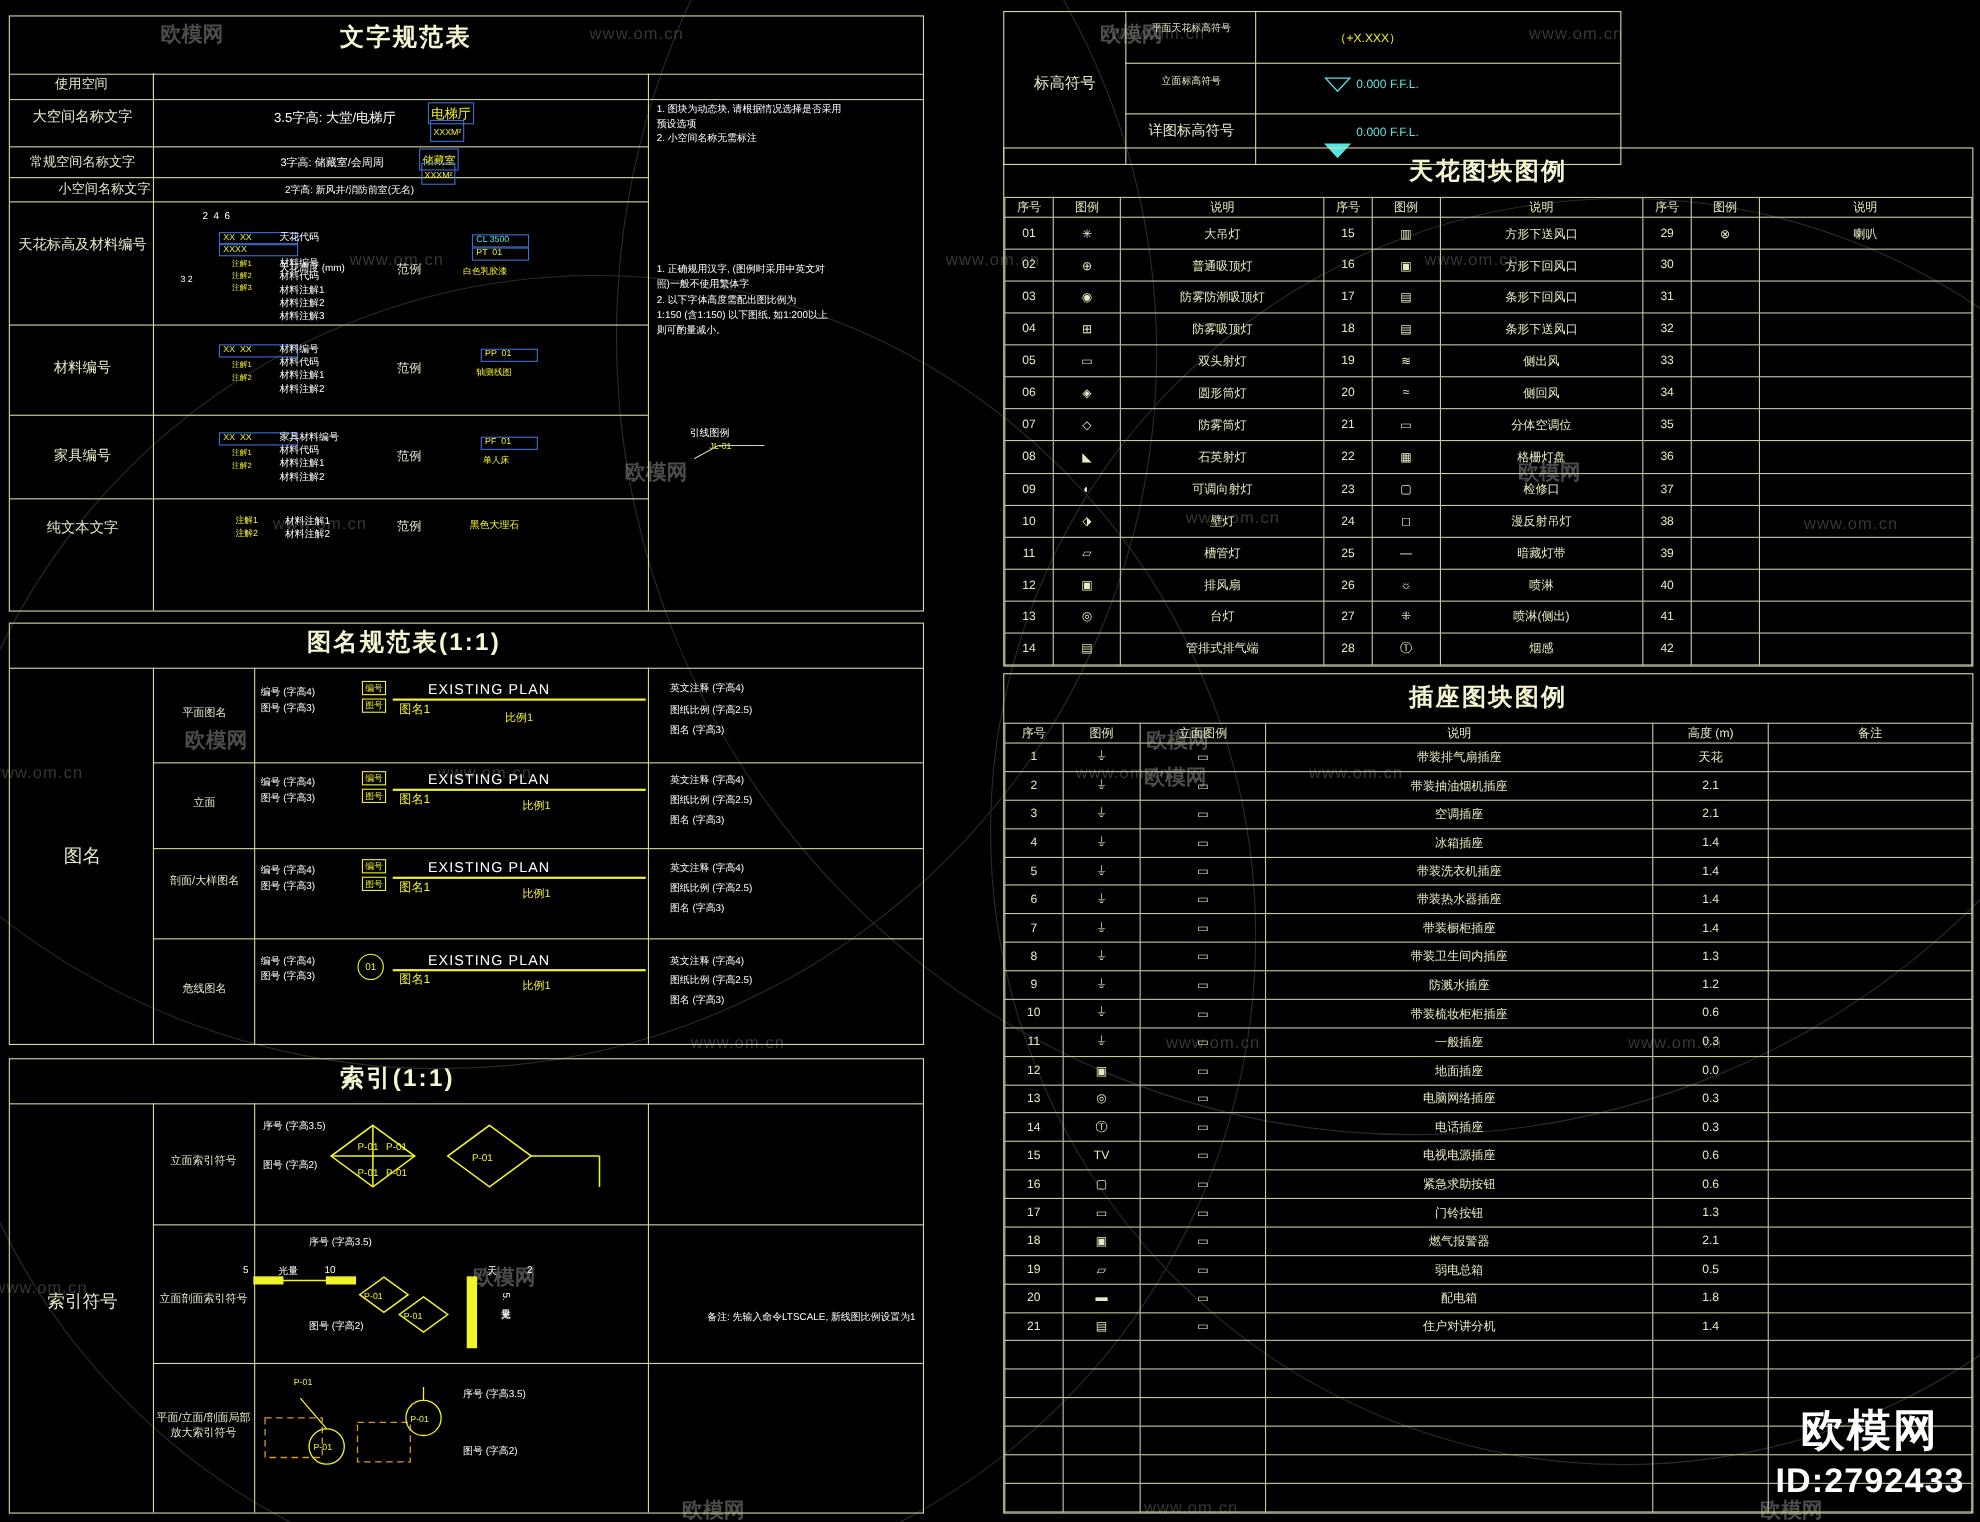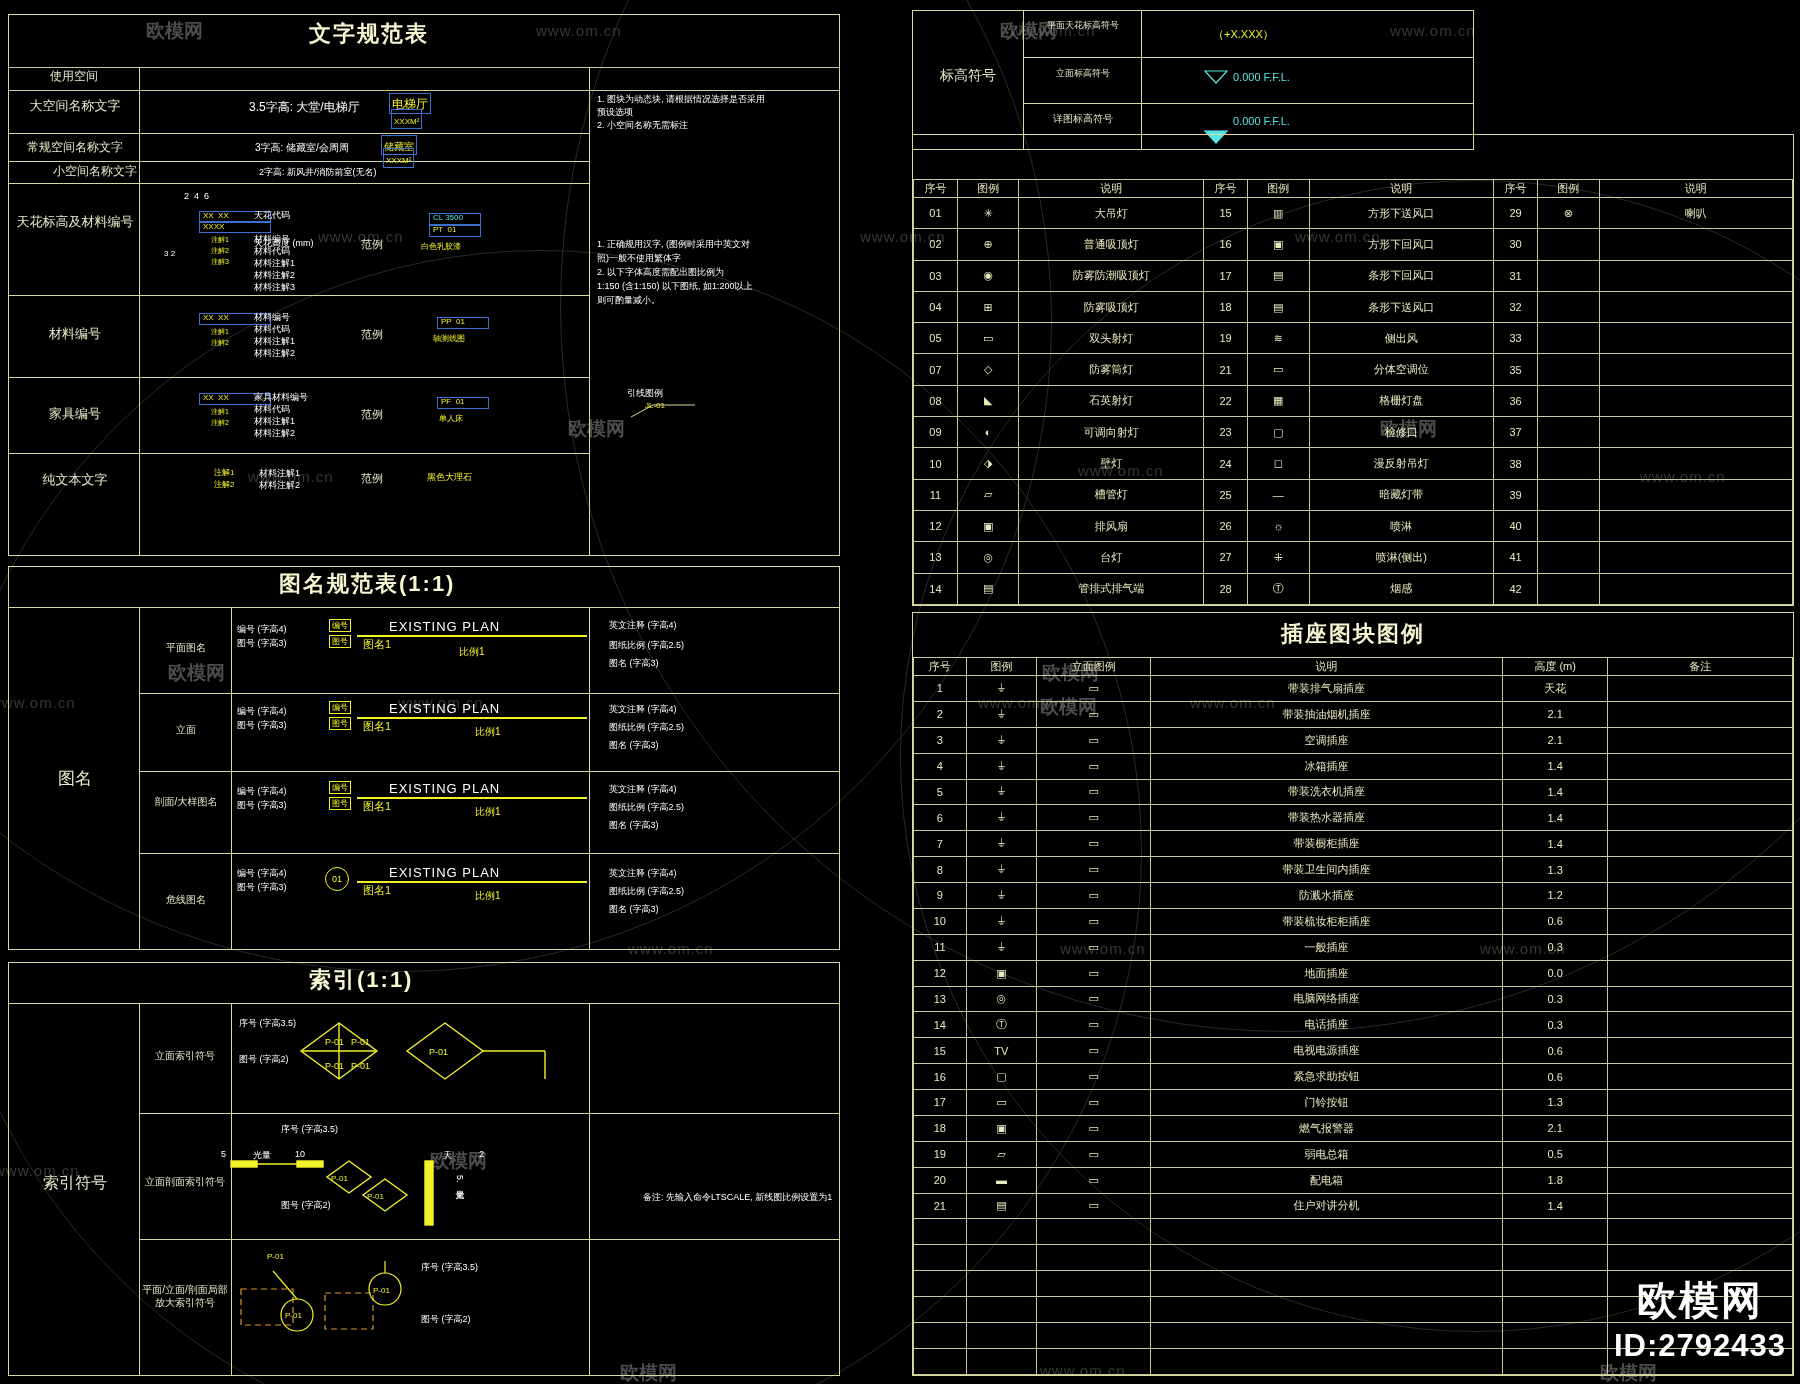--- a/index.html
+++ b/index.html
@@ -333,28 +333,29 @@
 
   <div style="position:absolute;left:116px;top:8px;width:108px;text-align:center;font-size:9px;line-height:12px;">平面天花标高符号</div>
   <div style="position:absolute;left:300px;top:16px;font-size:11px;" class="yellow">（+X.XXX）</div>
 
   <div style="position:absolute;left:116px;top:56px;width:108px;text-align:center;font-size:9px;line-height:12px;">立面标高符号</div>
   <svg style="position:absolute;left:290px;top:58px;" width="26" height="16">
     <polygon points="2,2 24,2 13,14" fill="none" stroke="#57e4e4" stroke-width="1.2"></polygon>
   </svg>
   <div style="position:absolute;left:320px;top:60px;font-size:11px;" class="cyan">0.000 F.F.L.</div>
 
-  <div style="position:absolute;left:116px;top:102px;width:108px;text-align:center;font-size:10px;line-height:12px;">详图标高符号</div>
+  <div style="position:absolute;left:116px;top:102px;width:108px;text-align:center;font-size:13px;line-height:12px;">详图标高符号</div>
   <svg style="position:absolute;left:290px;top:118px;" width="26" height="16">
     <polygon points="2,2 24,2 13,14" fill="#57e4e4" stroke="#57e4e4" stroke-width="1.2"></polygon>
   </svg>
   <div style="position:absolute;left:320px;top:104px;font-size:11px;" class="cyan">0.000 F.F.L.</div>
 </div>
 
 <div class="panel" style="left:912px;top:134px;width:880px;height:470px;">
+  <div class="ttl" style="position:absolute;left:0;right:0;top:6px;">天花图块图例</div>
   <div style="position:absolute;left:0;top:44px;right:0;bottom:0;">
     <table class="cad">
       <thead>
         <tr>
           <th style="width:5%;">序号</th>
           <th style="width:7%;">图例</th>
           <th style="width:21%;">说明</th>
           <th style="width:5%;">序号</th>
           <th style="width:7%;">图例</th>
           <th style="width:21%;">说明</th>
@@ -413,20 +414,31 @@
             <td class="symb">▭</td>
             <td class="yellow">双头射灯</td>
             <td>19</td>
             <td class="symb">≋</td>
             <td class="yellow">侧出风</td>
             <td>33</td>
             <td class="symb"></td>
             <td class="yellow"></td>
           </tr>
           <tr>
+            <td>06</td>
+            <td class="symb">◈</td>
+            <td class="yellow">圆形筒灯</td>
+            <td>20</td>
+            <td class="symb">≈</td>
+            <td class="yellow">侧回风</td>
+            <td>34</td>
+            <td class="symb"></td>
+            <td class="yellow"></td>
+          </tr>
+          <tr>
             <td>07</td>
             <td class="symb">◇</td>
             <td class="yellow">防雾筒灯</td>
             <td>21</td>
             <td class="symb">▭</td>
             <td class="yellow">分体空调位</td>
             <td>35</td>
             <td class="symb"></td>
             <td class="yellow"></td>
           </tr>

